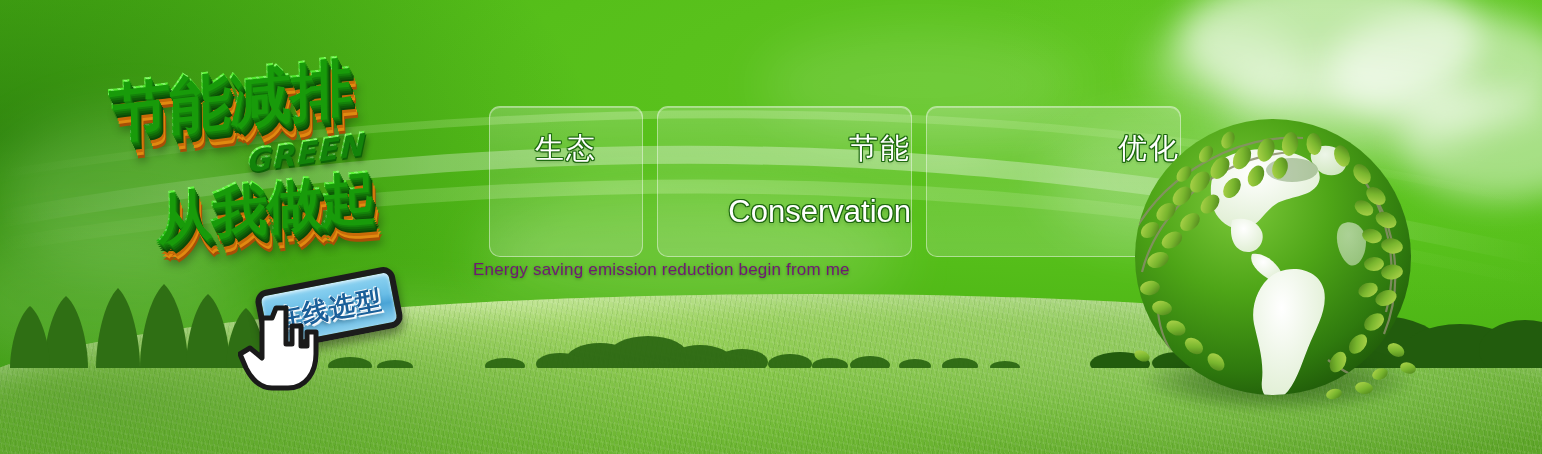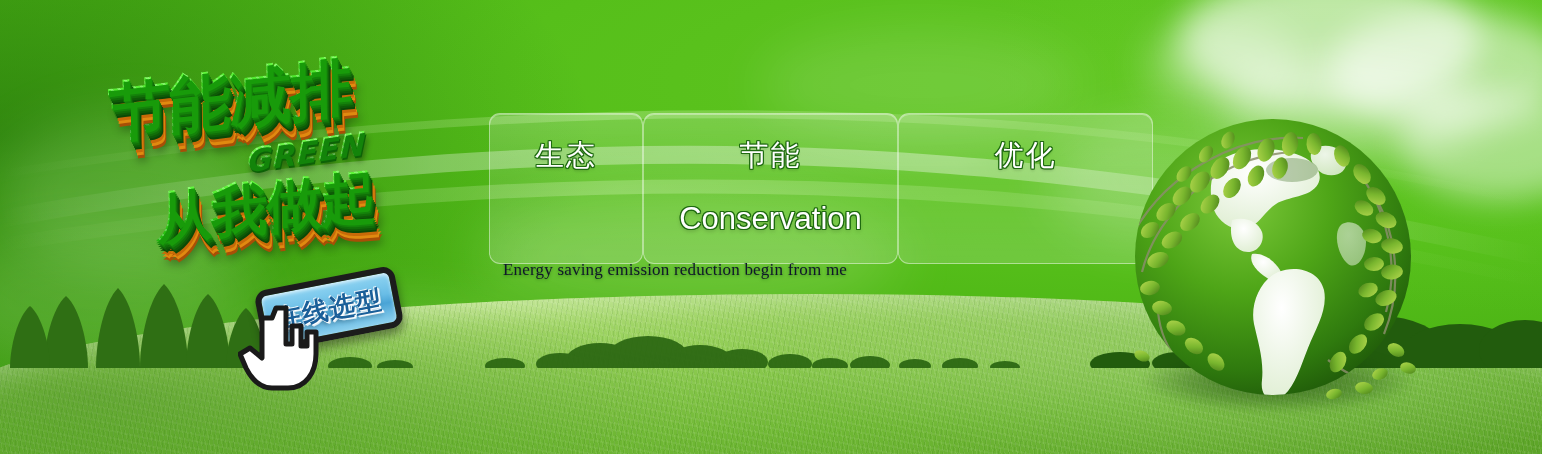--- a/index.html
+++ b/index.html
@@ -131,32 +131,32 @@
     display:flex; align-items:center; justify-content:center;
     font-family:"DejaVu Sans", sans-serif;
     font-weight:bold; font-size:26px; letter-spacing:1px;
     color:#1a5f99;
     text-shadow:1px 1px 0 #fff, 2px 2px 0 rgba(255,255,255,.8), -1px -1px 0 rgba(255,255,255,.9), 0 3px 4px rgba(0,0,0,.30);
     transform:skewX(-3deg);
   }
   .cursor-hand { position:absolute; left:-22px; top:22px; width:86px; height:96px; }
 
   
-  .cards { position:absolute; left:489px; top:113px; display:flex; }
+  .cards { position:absolute; left:489px; top:106px; display:flex; gap:14px; }
   .card {
     width:154px; height:151px;
     border-radius:11px;
     background:linear-gradient(180deg, rgba(255,255,255,.20) 0%, rgba(255,255,255,.10) 45%, rgba(255,255,255,.16) 100%);
     border:1px solid rgba(255,255,255,.42);
     box-shadow:inset 0 1px 0 rgba(255,255,255,.35);
     display:flex; flex-direction:column;
     align-items:center; justify-content:flex-start;
     padding-top:22px;
   }
-  .card-wide { width:255px; }
+  .card-wide { width:255px;align-items:flex-end; }
   .card-cn {
     font-family:"DejaVu Sans", sans-serif;
     font-size:29px; font-weight:normal; color:#ffffff;
     text-shadow:
       1px 0 0 #1f6b10, -1px 0 0 #1f6b10, 0 1px 0 #1f6b10, 0 -1px 0 #1f6b10,
       1px 1px 0 #1f6b10, -1px -1px 0 #1f6b10, 1px -1px 0 #1f6b10, -1px 1px 0 #1f6b10,
       0 2px 3px rgba(0,0,0,.22);
     letter-spacing:2px;
   }
   .card-en {
@@ -164,23 +164,23 @@
     font-family:"Liberation Sans", sans-serif;
     font-size:31px; color:#ffffff; white-space:nowrap;
     text-shadow:
       1.2px 0 0 #1f6b10, -1.2px 0 0 #1f6b10, 0 1.2px 0 #1f6b10, 0 -1.2px 0 #1f6b10,
       1px 1px 0 #1f6b10, -1px -1px 0 #1f6b10, 1px -1px 0 #1f6b10, -1px 1px 0 #1f6b10,
       0 2px 4px rgba(0,0,0,.25);
   }
 
   
   .tagline {
-    position:absolute; left:503px; top:260px;
-    font-family:Liberation Serif, serif;
-    font-size:17px; color:#0f172a; letter-spacing:.2px;
+    position:absolute; left:473px; top:260px;
+    font-family:Liberation Sans, sans-serif;
+    font-size:17px; color:#701a75; letter-spacing:.2px;
     text-shadow:0 1px 3px rgba(30,90,10,.55);
   }
 
   
   .globe-wrap { position:absolute; left:1128px; top:112px; width:300px; height:305px; }
   .globe-shadow {
     position:absolute; left:16px; top:238px; width:268px; height:62px;
     border-radius:50%;
     background:radial-gradient(ellipse at 50% 50%, rgba(18,62,6,.62) 0%, rgba(18,62,6,.30) 48%, rgba(18,62,6,0) 74%);
     filter:blur(5px);

